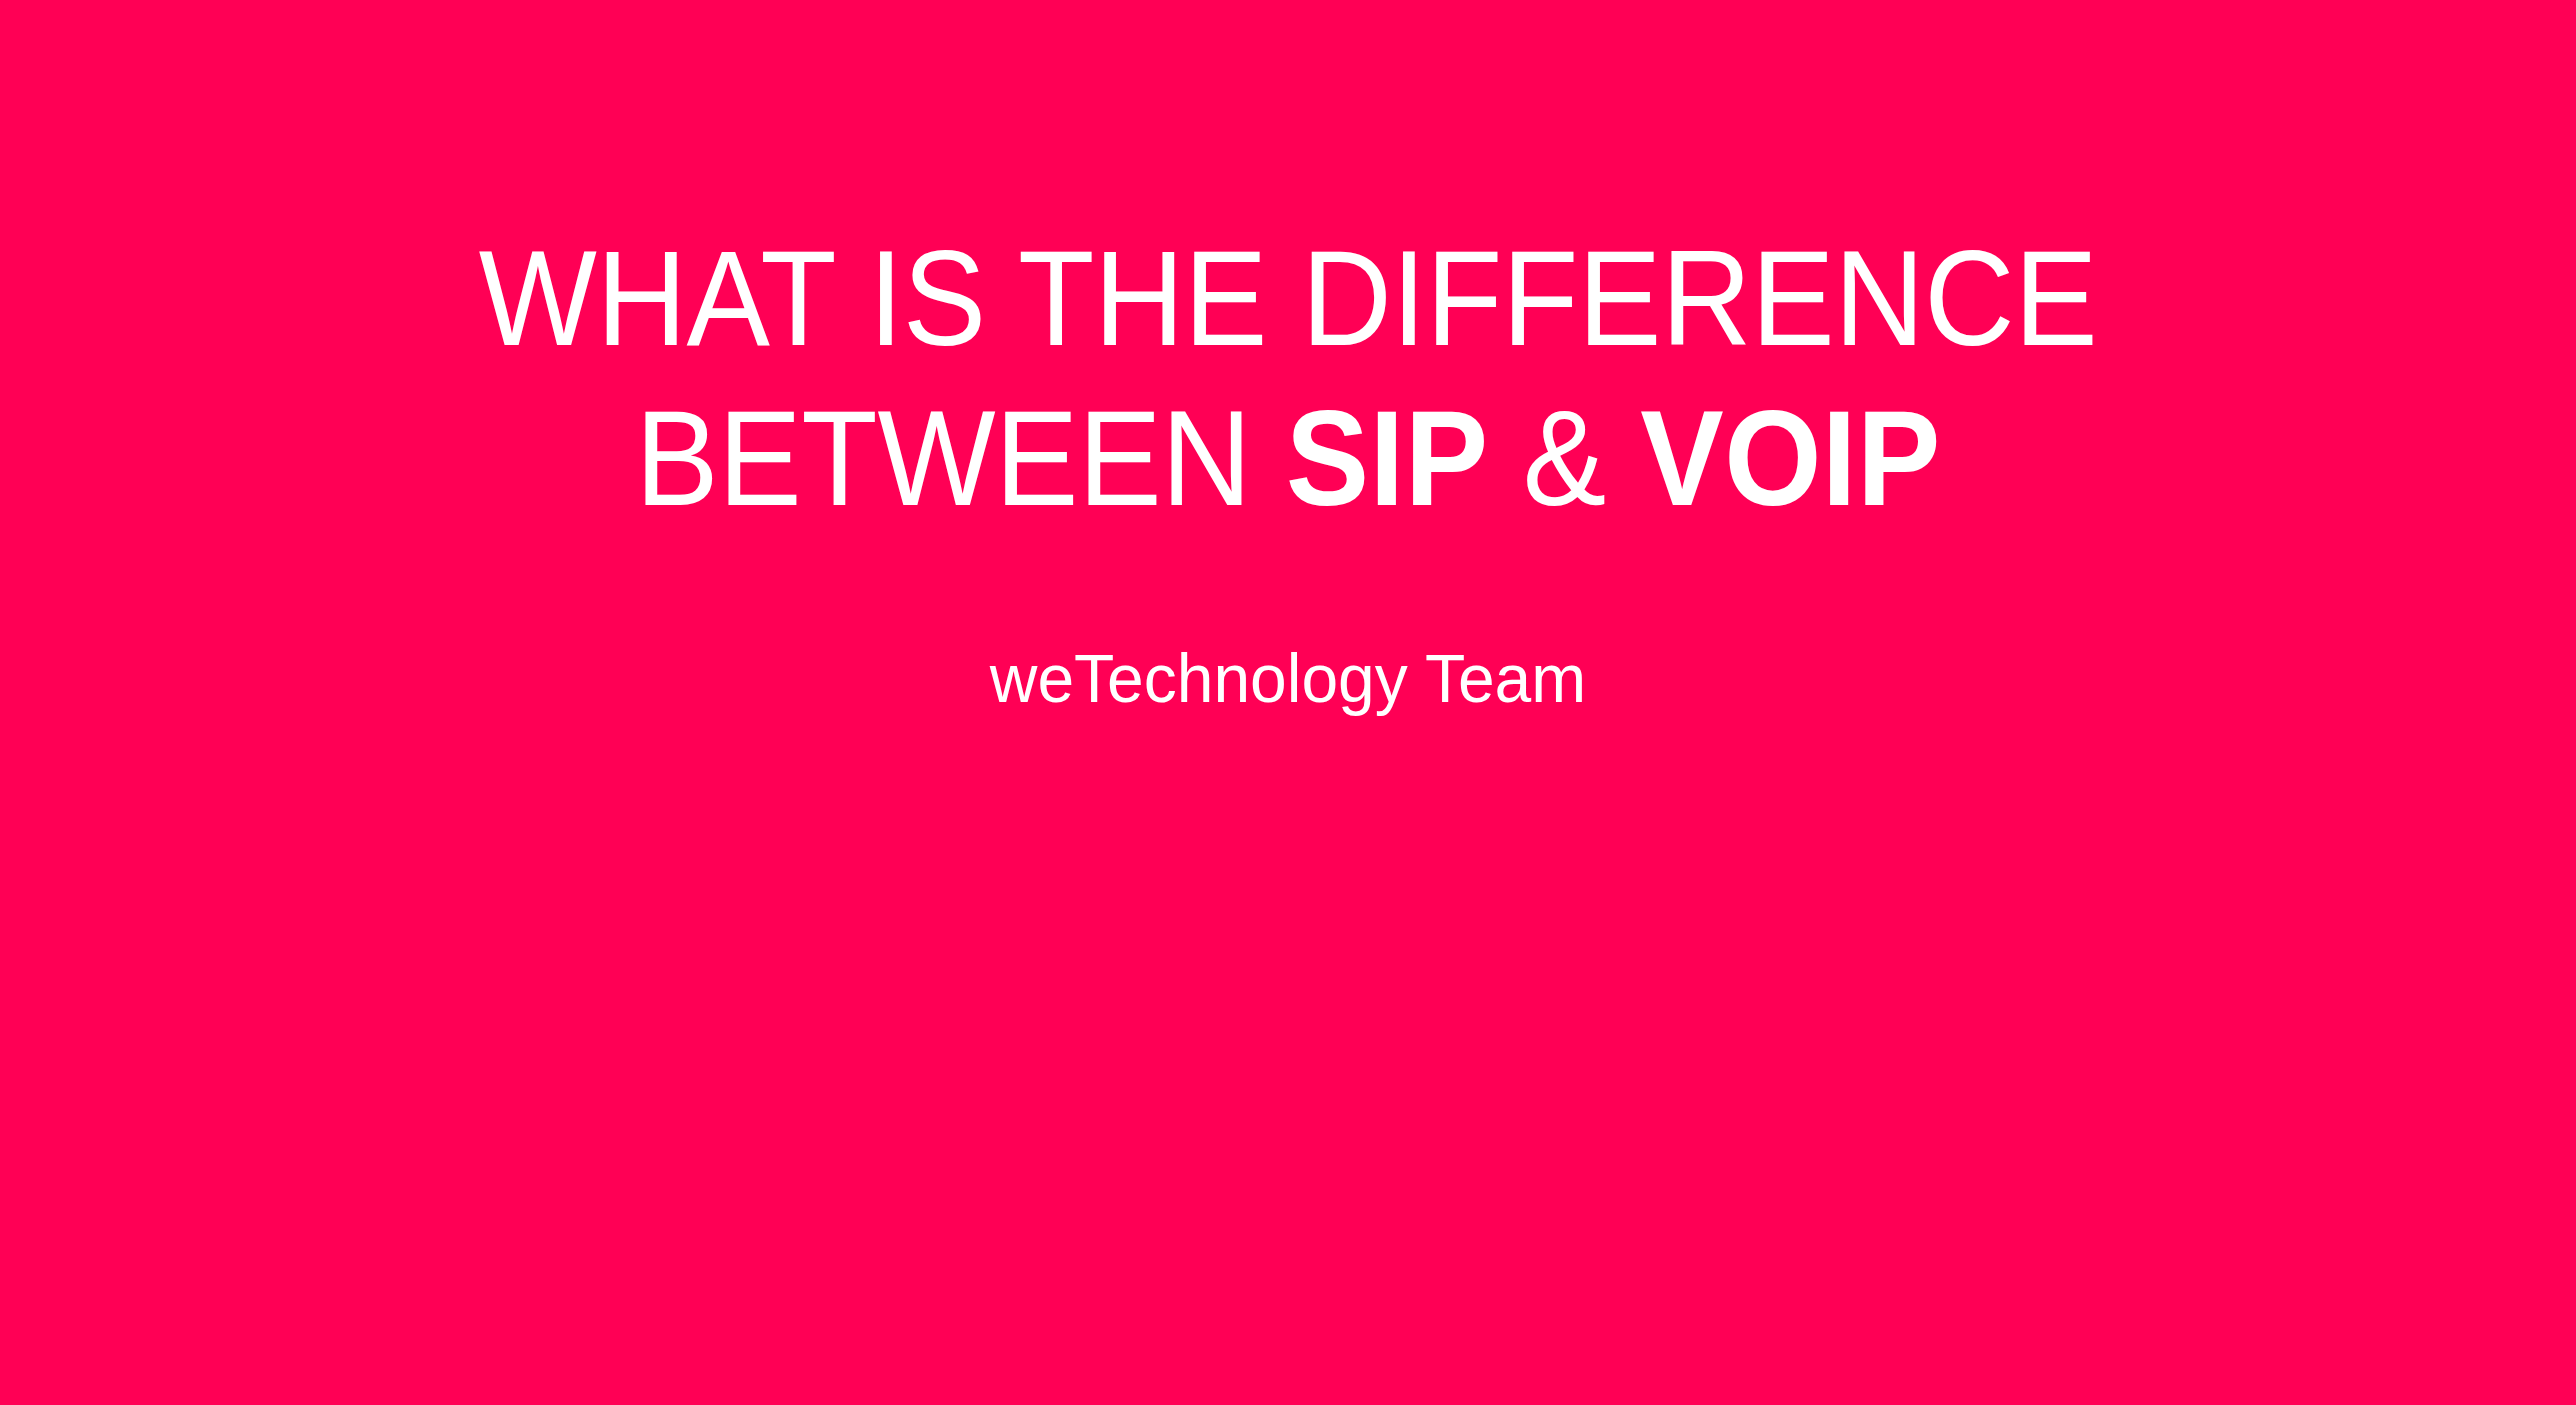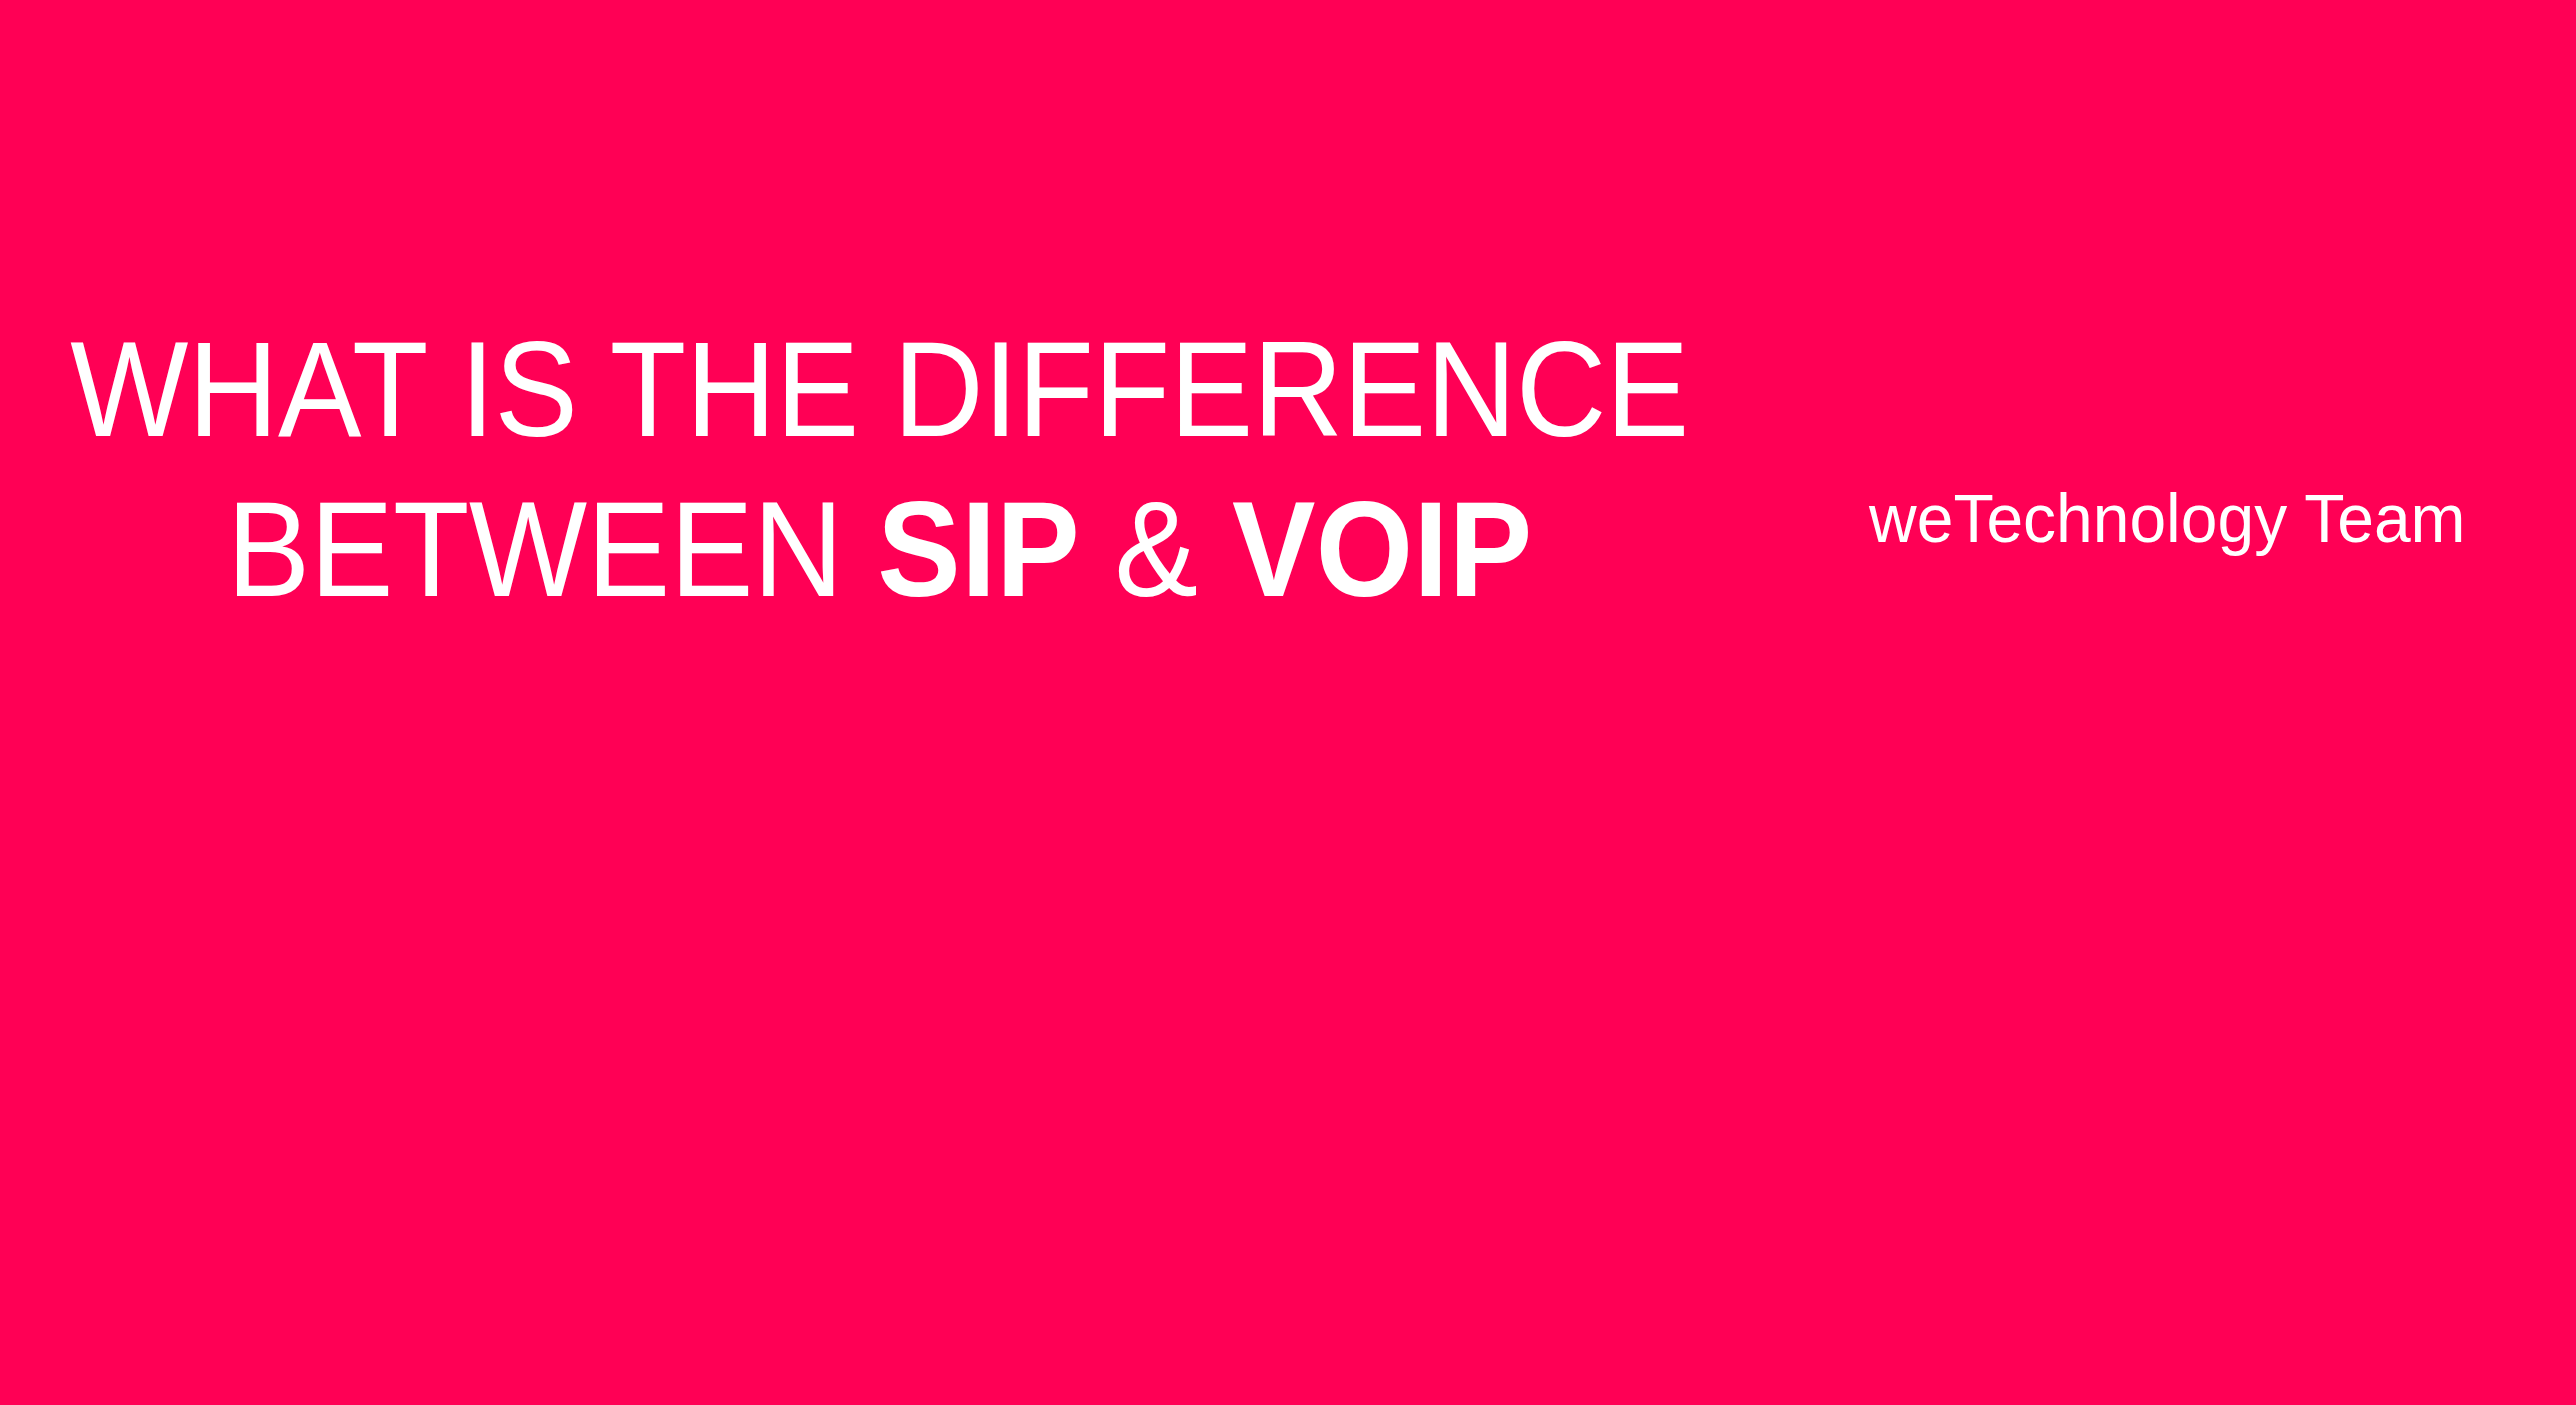--- a/index.html
+++ b/index.html
@@ -29,21 +29,21 @@
     justify-content: flex-start;
   }
 
   .slide-content {
     position: absolute;
     left: 0;
     top: 0;
     width: 2576px;
     height: 1098px;
     display: flex;
-    flex-direction: row;
+    flex-direction: column;
     align-items: center;
     justify-content: center;
     
     padding-bottom: 160px;
     box-sizing: border-box;
   }
 
   .title-block {
     width: 100%;
     text-align: center;

